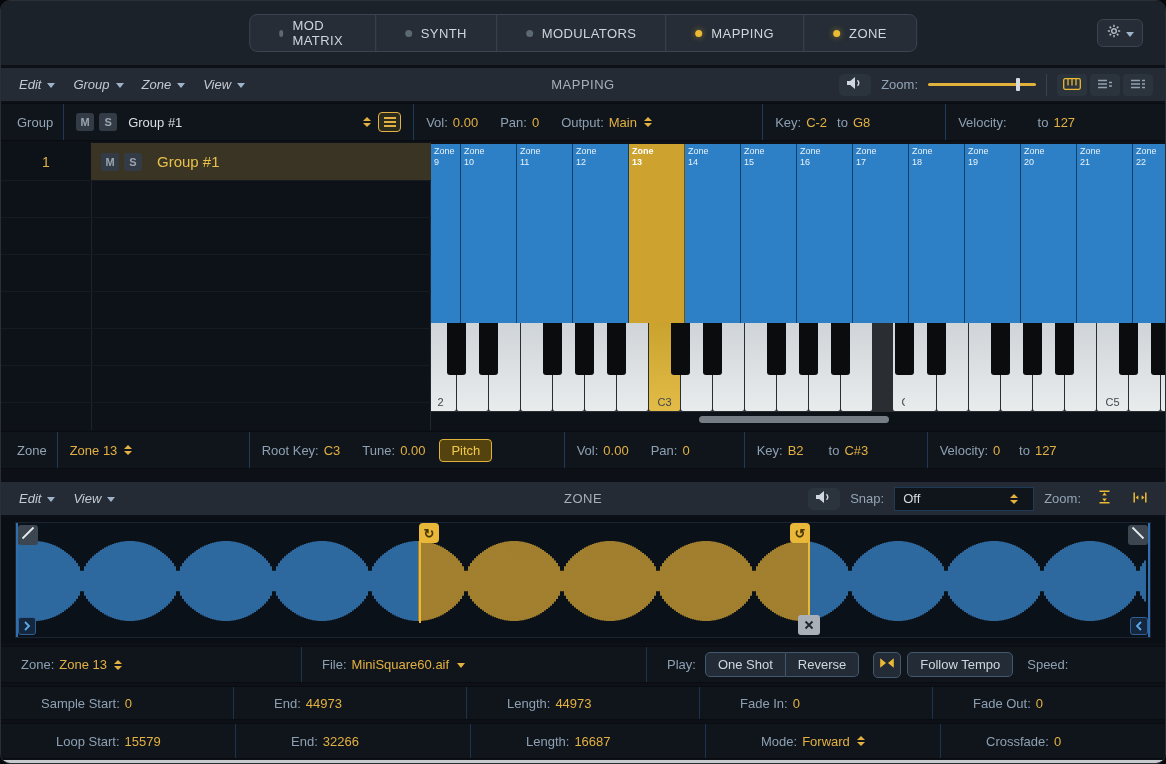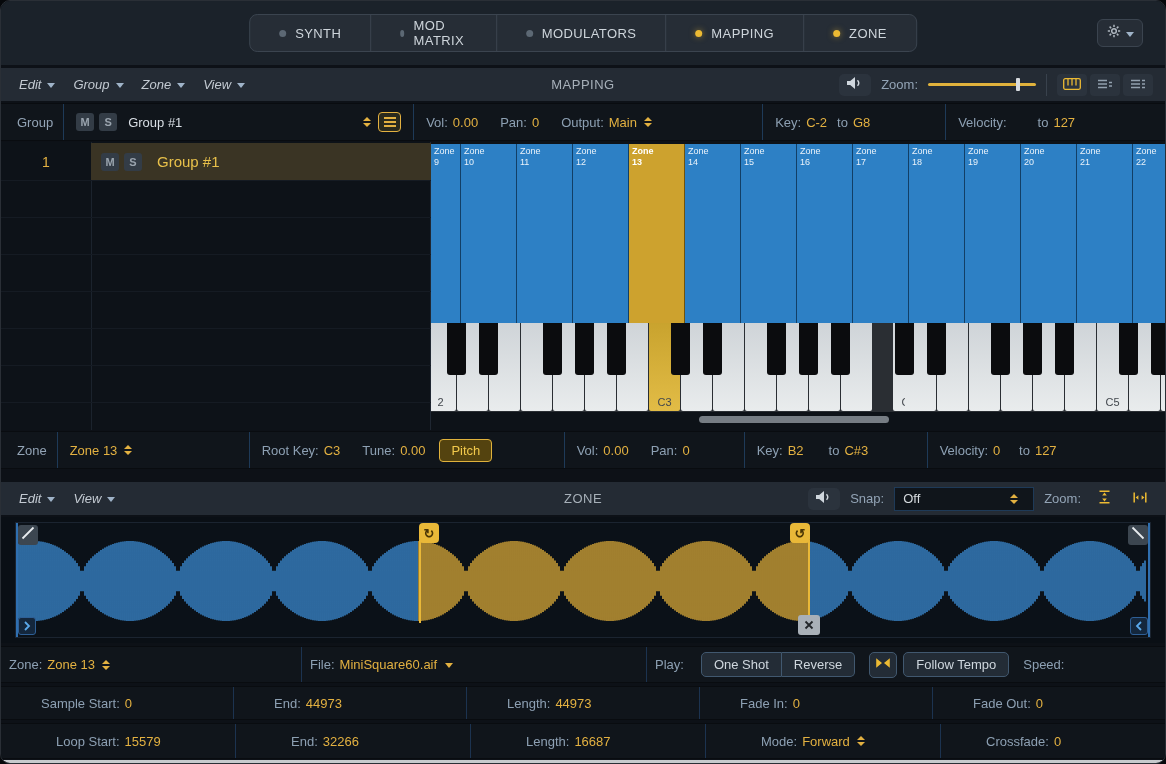--- a/index.html
+++ b/index.html
@@ -89,45 +89,45 @@
   .flag { position:absolute; top:0; width:20px; height:20px; background:#e9b838; border-radius:4px; display:flex; align-items:center; justify-content:center; color:#4a3505; font-weight:bold; font-size:13px; z-index:4; }
   .corner-btn { position:absolute; top:2px; width:20px; height:20px; background:#3c4650; border-radius:3px; display:flex; align-items:center; justify-content:center; z-index:4; }
   .arrow-btn { position:absolute; bottom:2px; width:18px; height:18px; background:#14273d; border:1px solid #2e5f96; border-radius:3px; display:flex; align-items:center; justify-content:center; z-index:4; }
   .x-btn { position:absolute; bottom:2px; width:22px; height:20px; background:#a9b0b8; border-radius:3px; display:flex; align-items:center; justify-content:center; z-index:4; }
 
   
   .info-row { position:absolute; left:0; right:0; background:#10151b; border-top:1px solid #090c10; border-bottom:1px solid #090c10; display:flex; align-items:center; font-size:13px; }
   .info1 { top:645px; height:37px; }
   .info2 { top:685px; height:34px; }
   .info3 { top:722px; height:36px; }
-  .icell { height:100%; display:flex; align-items:center; border-left:1px solid #1c3350; padding-left:8px; }
+  .icell { height:100%; display:flex; align-items:center; border-left:1px solid #1c3350; padding-left:20px; }
   .icell.nb { border-left:none; }
   .fcell { flex:1; height:100%; display:flex; align-items:center; border-left:1px solid #1c3350; padding-left:40px; }
   .fcell.nb { border-left:none; }
   .tbtn { background:#232c36; border:1px solid #41586f; border-radius:5px; color:#cfd7de; font-size:13px; padding:4px 12px; white-space:nowrap; }
   .seg { display:flex; }
   .seg .tbtn:first-child { border-radius:5px 0 0 5px; }
   .seg .tbtn:last-child { border-radius:0 5px 5px 0; border-left:none; }
   .icon-btn { width:28px; height:26px; background:#232c36; border:1px solid #41586f; border-radius:5px; display:flex; align-items:center; justify-content:center; }
   .bottom-edge { position:absolute; bottom:0; left:0; right:0; height:3px; background:#c7cacd; }
 </style>
 </head>
 <body>
 
 <div id="window">
 
   <div class="topbar">
     <div class="tab-strip">
         <div class="tab">
           <span class="led"></span>
-          <span class="tab-label">SYNTH</span>
+          <span class="tab-label">MOD MATRIX</span>
         </div>
         <div class="tab">
           <span class="led"></span>
-          <span class="tab-label">MOD MATRIX</span>
+          <span class="tab-label">SYNTH</span>
         </div>
         <div class="tab">
           <span class="led"></span>
           <span class="tab-label">MODULATORS</span>
         </div>
         <div class="tab active">
           <span class="led"></span>
           <span class="tab-label">MAPPING</span>
         </div>
         <div class="tab active">
@@ -507,21 +507,21 @@
           <i class="d"></i>
         </span>
     </div>
     <div class="icell" style="width:345px">
       <span class="lab">File:</span>
       <span class="val">MiniSquare60.aif</span>
       <span class="chev-y" style="margin-left:8px"></span>
     </div>
     <div class="icell" style="flex:1">
       <span class="lab">Play:</span>
-      <div class="seg" style="margin-left:12px">
+      <div class="seg" style="margin-left:4px">
         <button class="tbtn">One Shot</button>
         <button class="tbtn">Reverse</button>
       </div>
       <div class="icon-btn" style="margin-left:14px">
         <span>
           <svg width="16" height="12" viewBox="0 0 16 12">
               <path d="M1.2 1.2v9.6L7 6zM14.8 1.2v9.6L9 6z" fill="#ecba33"></path>
             </svg>
         </span>
       </div>

